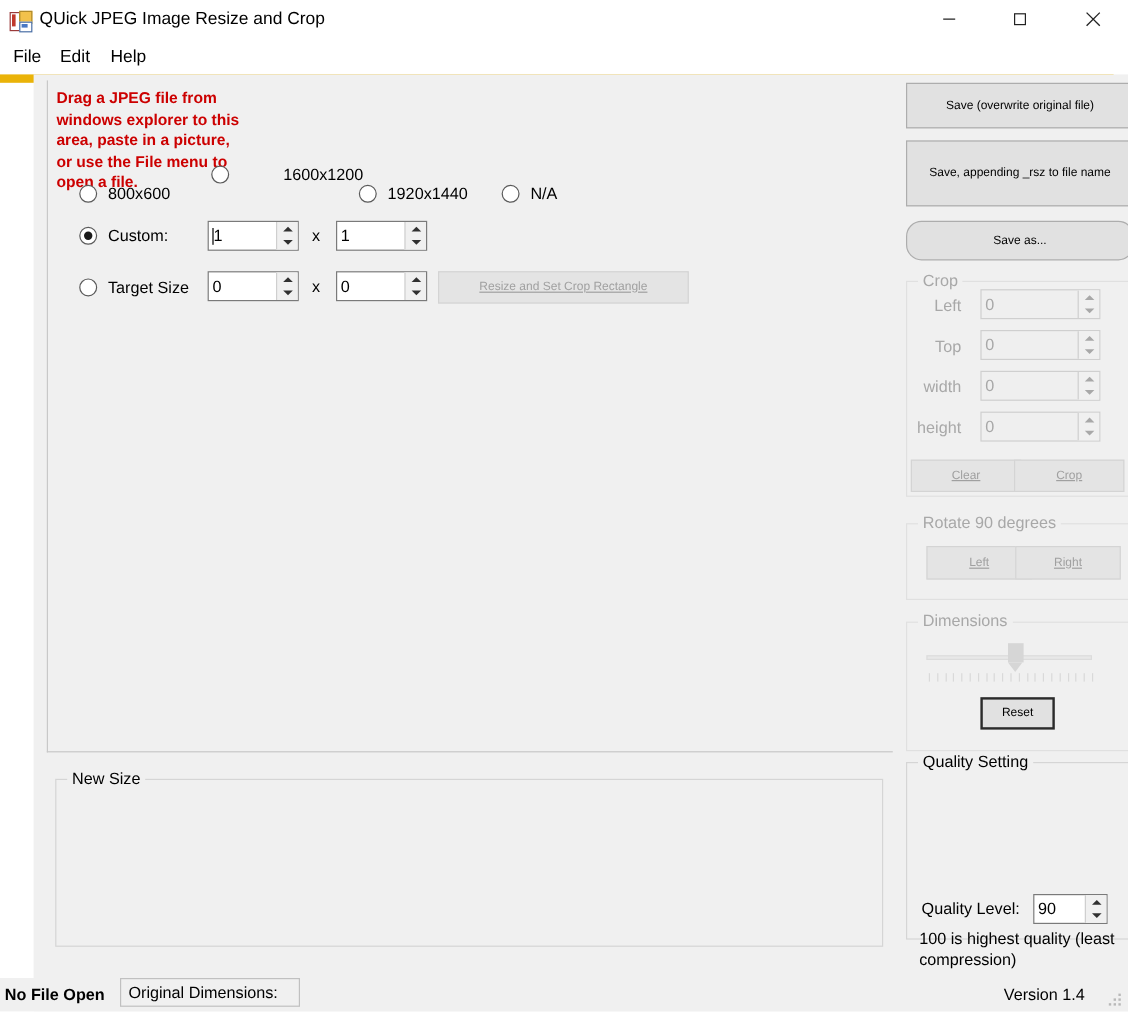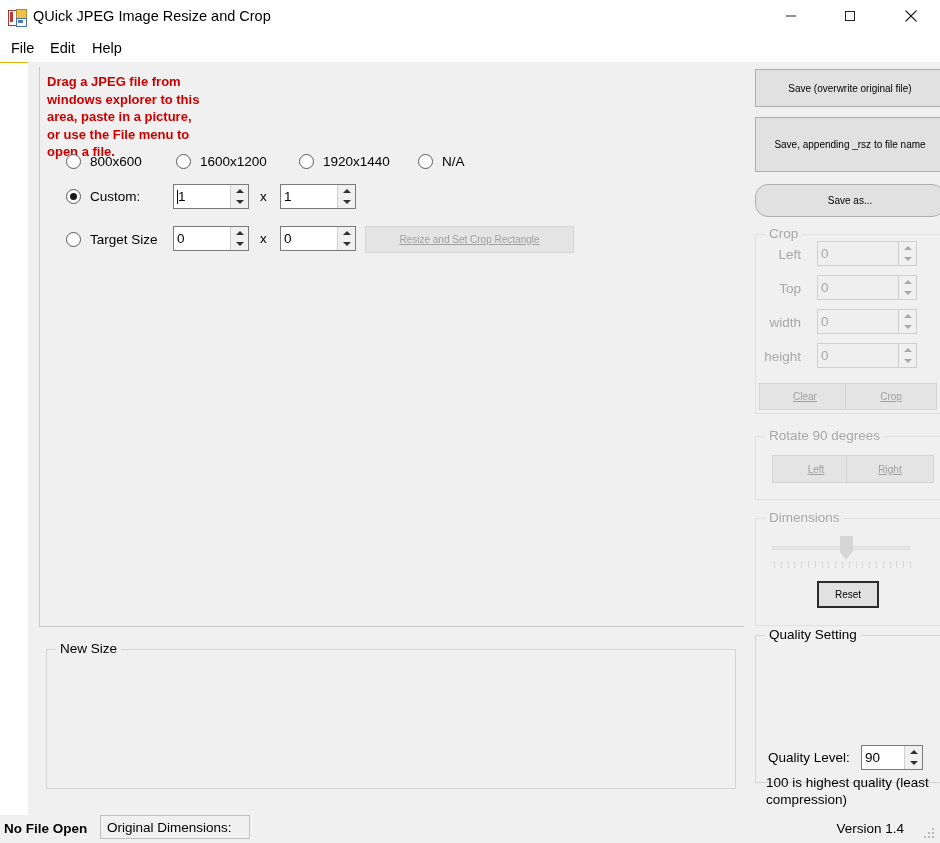--- a/index.html
+++ b/index.html
@@ -59,21 +59,21 @@
   .wbtn svg { position: absolute; left: 50%; top: 50%; transform: translate(-50%,-50%); }
   #btn-min { left: 768px; }
   #btn-max { left: 827px; }
   #btn-close { left: 888px; }
 
   
   #menubar {
     position: absolute; left: 0; top: 33px;
     width: 928px; height: 29px;
     background: #ffffff;
-    border-bottom: 1px solid #eab308;
+    border-bottom: 7px solid #eab308;
   }
   .menu-item {
     position: absolute; top: 5px; height: 20px;
     font-size: 14.5px; color: #000000;
     padding: 0 6px; line-height: 20px;
     cursor: default; white-space: nowrap;
   }
   #menu-file { left: 5px; }
   #menu-edit { left: 44px; }
   #menu-help { left: 86px; }
@@ -270,21 +270,21 @@
     content: ""; position: absolute;
     left: 3px; top: 3px; width: 7px; height: 7px;
     border-radius: 50%; background: #1a1a1a;
   }
   .radio .rlabel {
     margin-left: 9px;
     font-size: 13.5px; color: #000000;
   }
 
   #rd-800   { left: 38px;  top: 92px; }
-  #rd-1600  { left: 148px; top: 92px; }
+  #rd-1600  { left: 148px; top: 76px; gap: 36px; }
   #rd-1920  { left: 271px; top: 92px; }
   #rd-na    { left: 390px; top: 92px; }
   #rd-custom{ left: 38px;  top: 127px; }
   #rd-target{ left: 38px;  top: 170px; }
 
   .xsep {
     position: absolute;
     font-size: 13.5px; color: #000000;
   }
 

